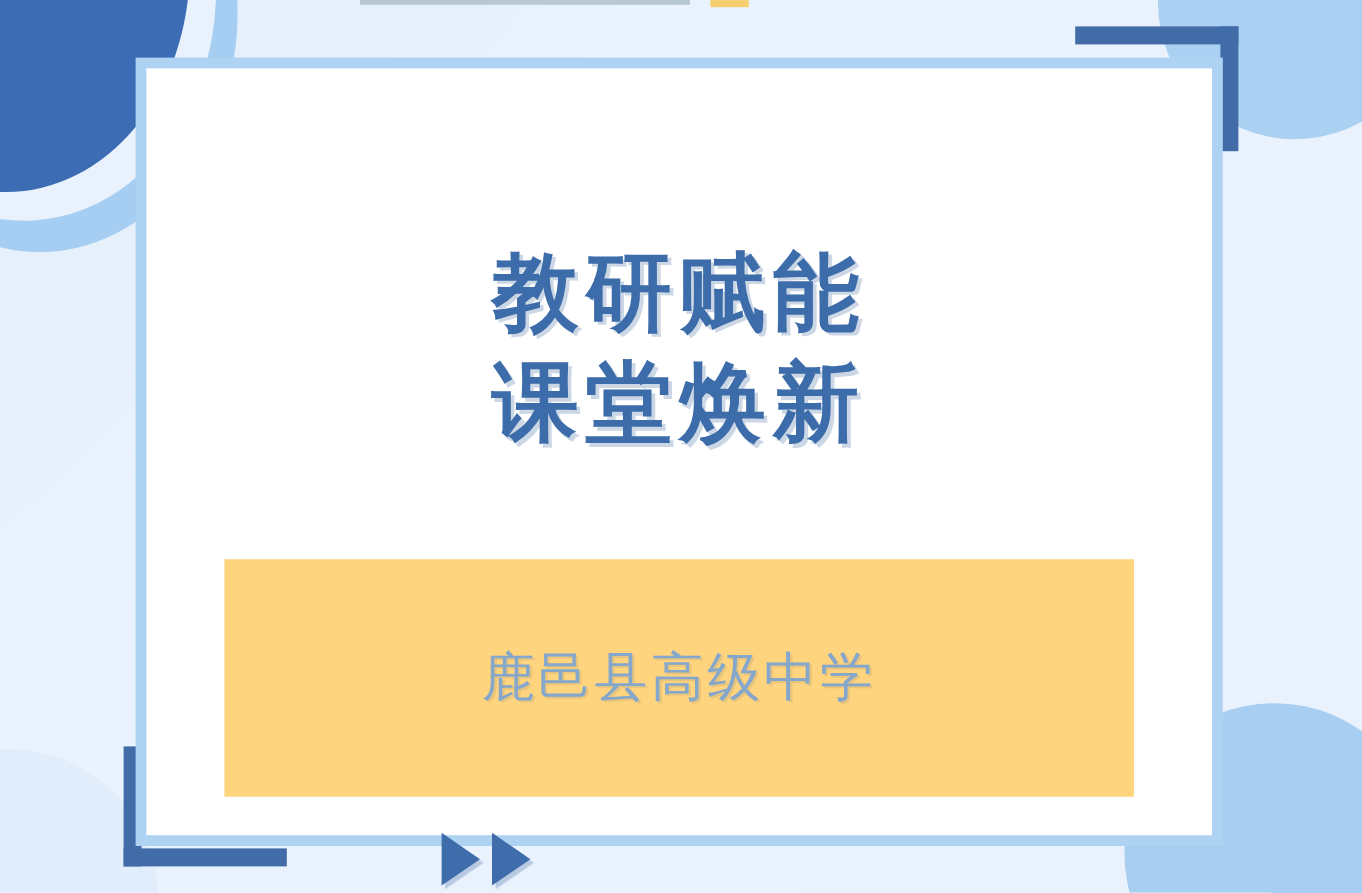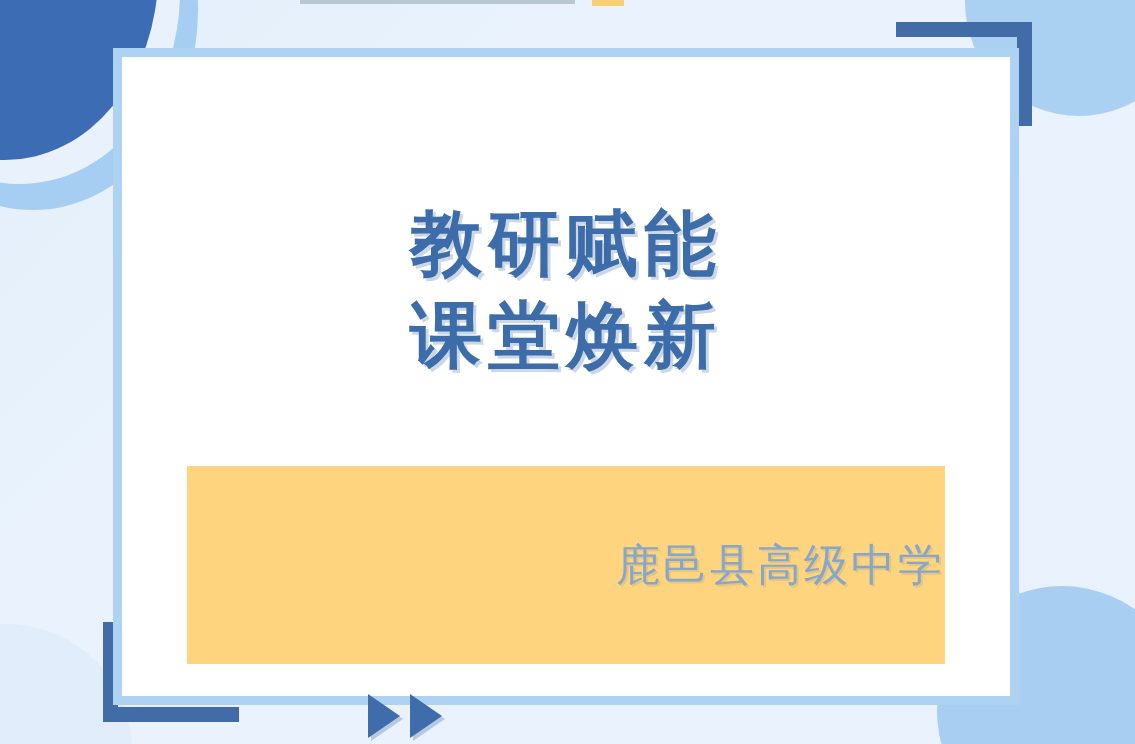--- a/index.html
+++ b/index.html
@@ -186,21 +186,21 @@
   
   .subtitle-box {
     position: absolute;
     left: 187px;
     top: 466px;
     width: 758px;
     height: 198px;
     background: #ffd47f;
     display: flex;
     flex-direction: column;
-    align-items: flex-end;
+    align-items: center;
     justify-content: center;
   }
   .subtitle-box .sline {
     display: block;
     font-family: "DejaVu Sans", "Liberation Sans", sans-serif;
     font-size: 44px;
     font-weight: 400;
     letter-spacing: 3px;
     line-height: 1.55;
     color: #85a7cc;

